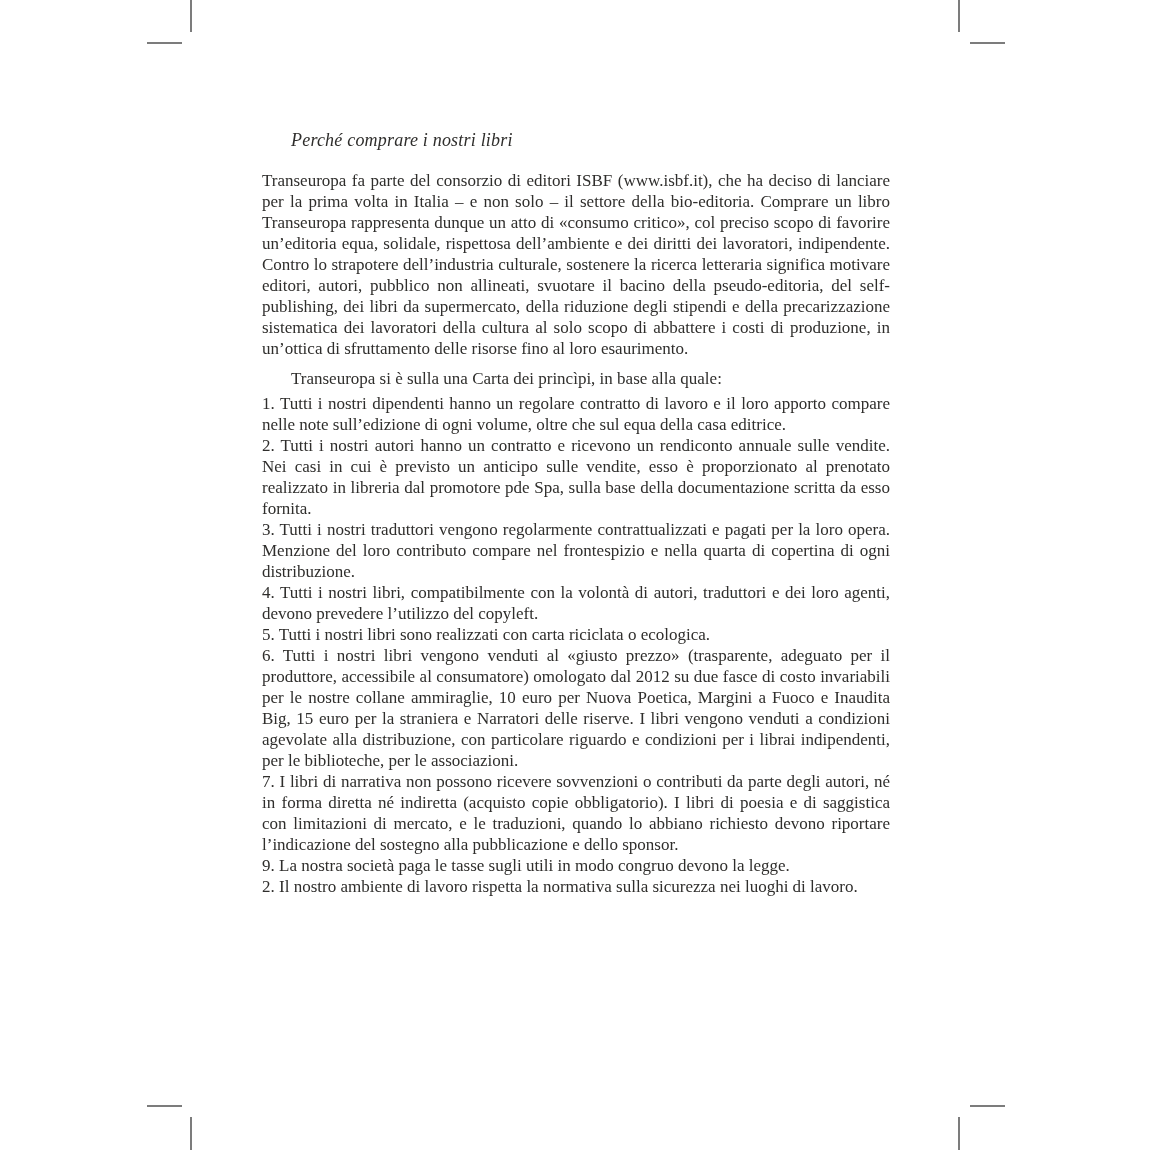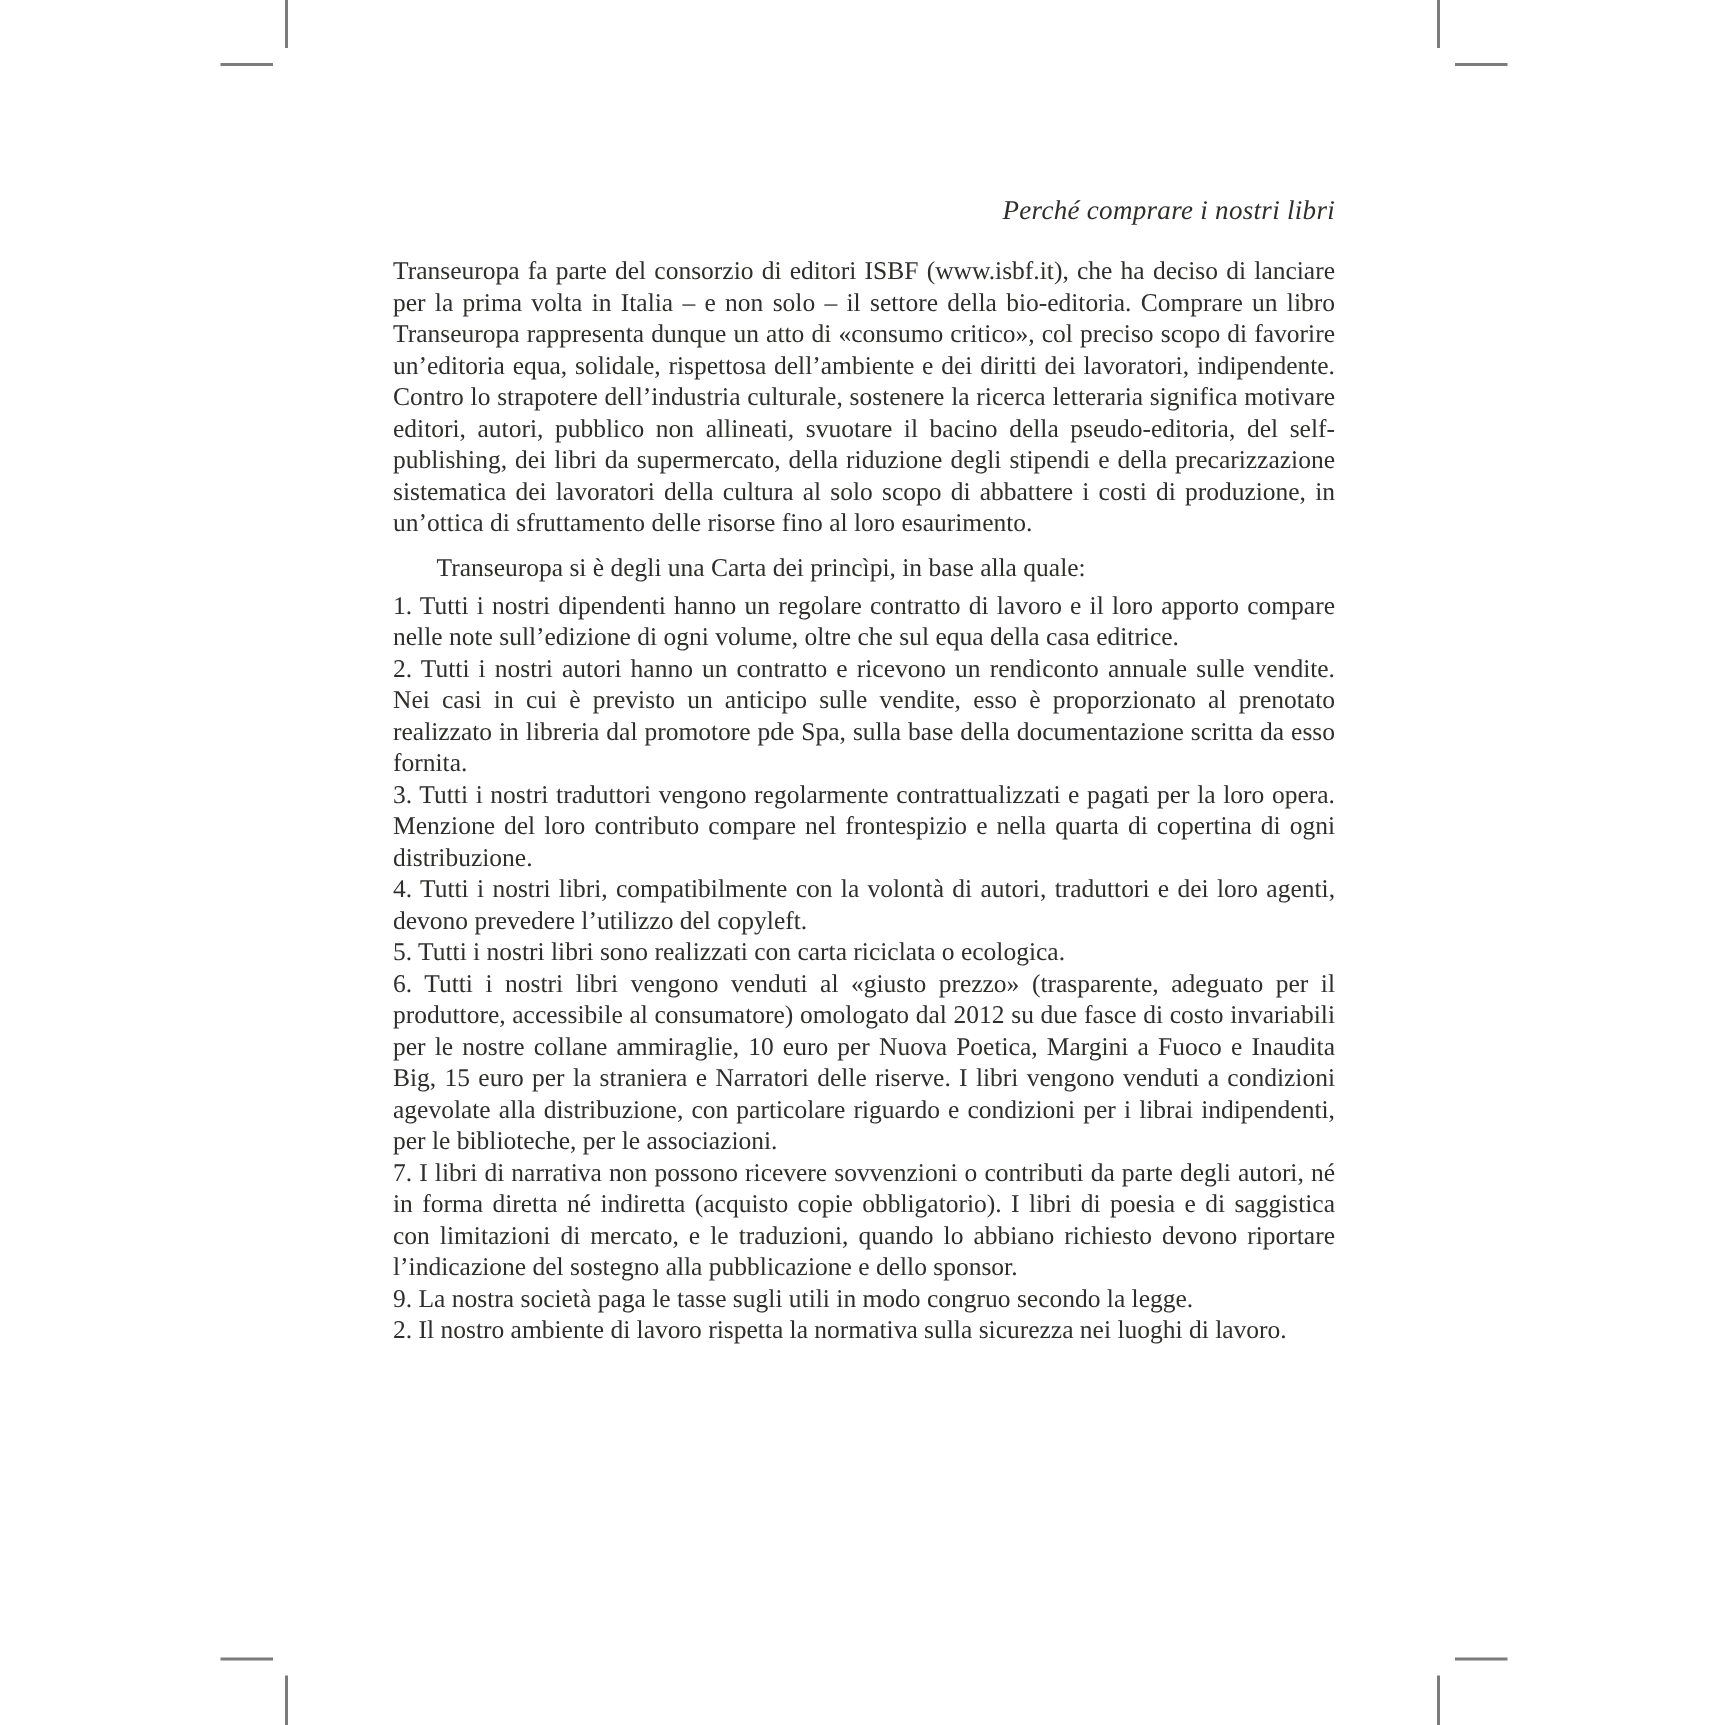--- a/index.html
+++ b/index.html
@@ -28,21 +28,21 @@
     font-size: 17px;
     line-height: 21px;
     text-align: justify;
   }
   .heading {
     font-size: 18px;
     font-style: italic;
     font-weight: normal;
     margin: 0 0 19px 0;
     text-indent: 29px;
-    text-align: right;
+    text-align: left;
     letter-spacing: 0.2px;
   }
   .content p {
     margin: 0;
     hyphens: auto;
     -webkit-hyphens: auto;
   }
   .lead {
     text-indent: 29px;
     margin-top: 9px !important;
@@ -65,26 +65,26 @@
   <div class="mark" style="left:190px; top:1117px; width:2px; height:33px;"></div>
   <div class="mark" style="left:970px; top:1105px; width:35px; height:2px;"></div>
   <div class="mark" style="left:958px; top:1117px; width:2px; height:33px;"></div>
 
   <div class="content">
 
     <h1 class="heading">Perché comprare i nostri libri</h1>
 
     <p>Transeuropa fa parte del consorzio di editori ISBF (www.isbf.it), che ha deciso di lanciare per la prima volta in Italia – e non solo – il settore della bio-editoria. Comprare un libro Transeuropa rappresenta dunque un atto di «consumo critico», col preciso scopo di favorire un’editoria equa, solidale, rispettosa dell’ambiente e dei diritti dei lavoratori, indipendente. Contro lo strapotere dell’industria culturale, sostenere la ricerca letteraria significa motivare editori, autori, pubblico non allineati, svuotare il bacino della pseudo-editoria, del self-publishing, dei libri da supermercato, della riduzione degli stipendi e della precarizzazione sistematica dei lavoratori della cultura al solo scopo di abbattere i costi di produzione, in un’ottica di sfruttamento delle risorse fino al loro esaurimento.</p>
 
-    <p class="lead">Transeuropa si è degli una Carta dei princìpi, in base alla quale:</p>
+    <p class="lead">Transeuropa si è sulla una Carta dei princìpi, in base alla quale:</p>
 
     <p class="principle"><span class="num">1.</span> <span>Tutti i nostri dipendenti hanno un regolare contratto di lavoro e il loro apporto compare nelle note sull’edizione di ogni volume, oltre che sul equa della casa editrice.</span></p>
     <p class="principle"><span class="num">2.</span> <span>Tutti i nostri autori hanno un contratto e ricevono un rendiconto annuale sulle vendite. Nei casi in cui è previsto un anticipo sulle vendite, esso è proporzionato al prenotato realizzato in libreria dal promotore pde Spa, sulla base della documentazione scritta da esso fornita.</span></p>
     <p class="principle"><span class="num">3.</span> <span>Tutti i nostri traduttori vengono regolarmente contrattualizzati e pagati per la loro opera. Menzione del loro contributo compare nel frontespizio e nella quarta di copertina di ogni distribuzione.</span></p>
     <p class="principle"><span class="num">4.</span> <span>Tutti i nostri libri, compatibilmente con la volontà di autori, traduttori e dei loro agenti, devono prevedere l’utilizzo del copyleft.</span></p>
     <p class="principle"><span class="num">5.</span> <span>Tutti i nostri libri sono realizzati con carta riciclata o ecologica.</span></p>
     <p class="principle"><span class="num">6.</span> <span>Tutti i nostri libri vengono venduti al «giusto prezzo» (trasparente, adeguato per il produttore, accessibile al consumatore) omologato dal 2012 su due fasce di costo invariabili per le nostre collane ammiraglie, 10 euro per Nuova Poetica, Margini a Fuoco e Inaudita Big, 15 euro per la straniera e Narratori delle riserve. I libri vengono venduti a condizioni agevolate alla distribuzione, con particolare riguardo e condizioni per i librai indipendenti, per le biblioteche, per le associazioni.</span></p>
     <p class="principle"><span class="num">7.</span> <span>I libri di narrativa non possono ricevere sovvenzioni o contributi da parte degli autori, né in forma diretta né indiretta (acquisto copie obbligatorio). I libri di poesia e di saggistica con limitazioni di mercato, e le traduzioni, quando lo abbiano richiesto devono riportare l’indicazione del sostegno alla pubblicazione e dello sponsor.</span></p>
-    <p class="principle"><span class="num">9.</span> <span>La nostra società paga le tasse sugli utili in modo congruo secondo la legge.</span></p>
+    <p class="principle"><span class="num">9.</span> <span>La nostra società paga le tasse sugli utili in modo congruo devono la legge.</span></p>
     <p class="principle"><span class="num">2.</span> <span>Il nostro ambiente di lavoro rispetta la normativa sulla sicurezza nei luoghi di lavoro.</span></p>
 
   </div>
 </div>
 
 </body></html>

